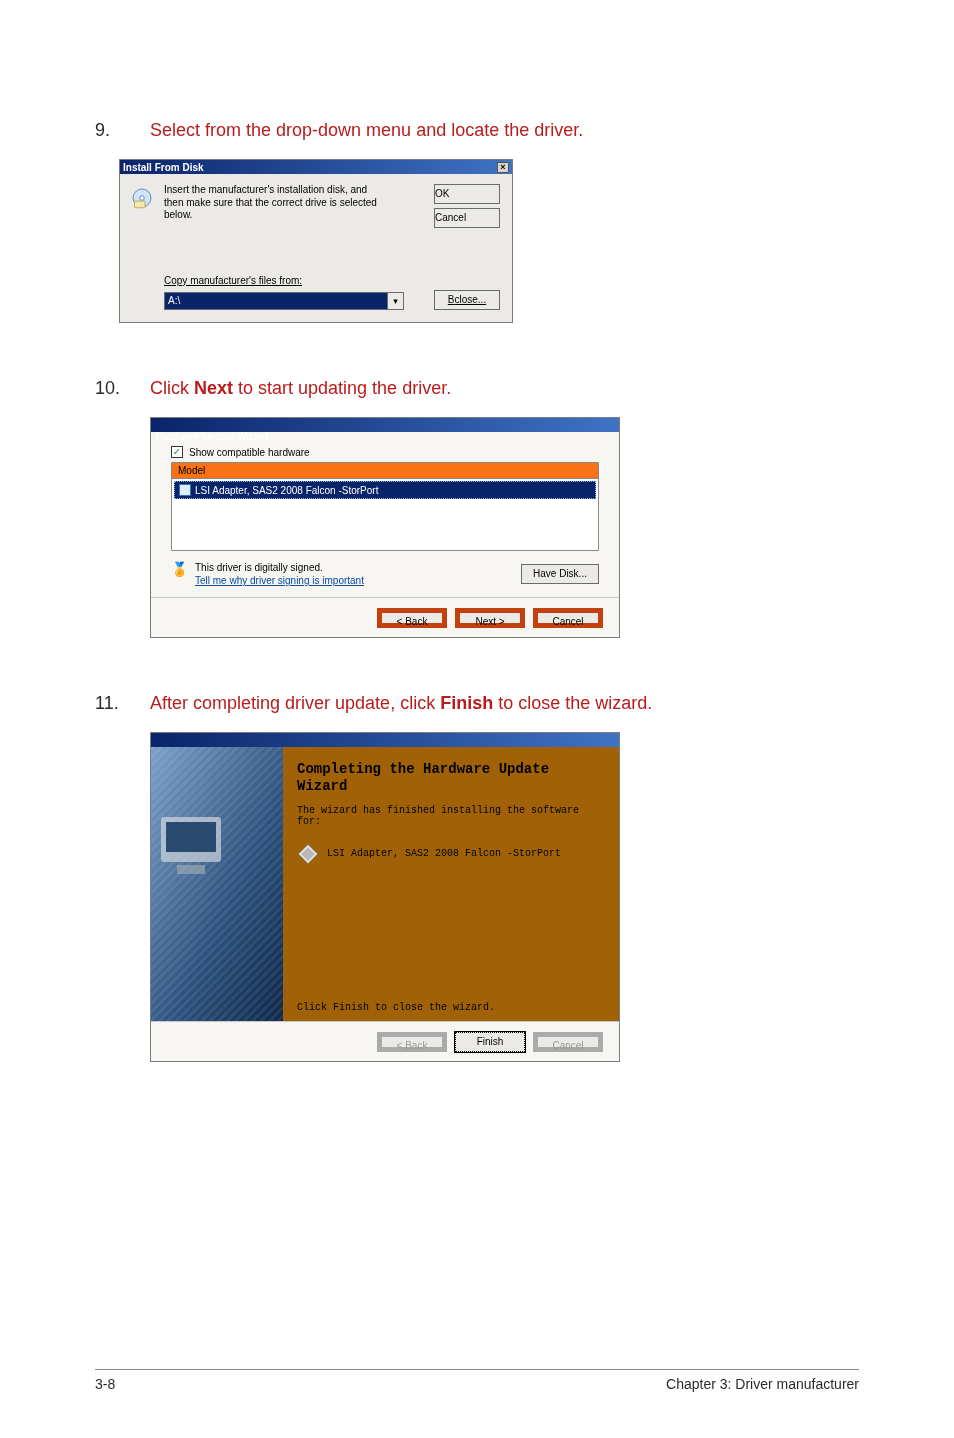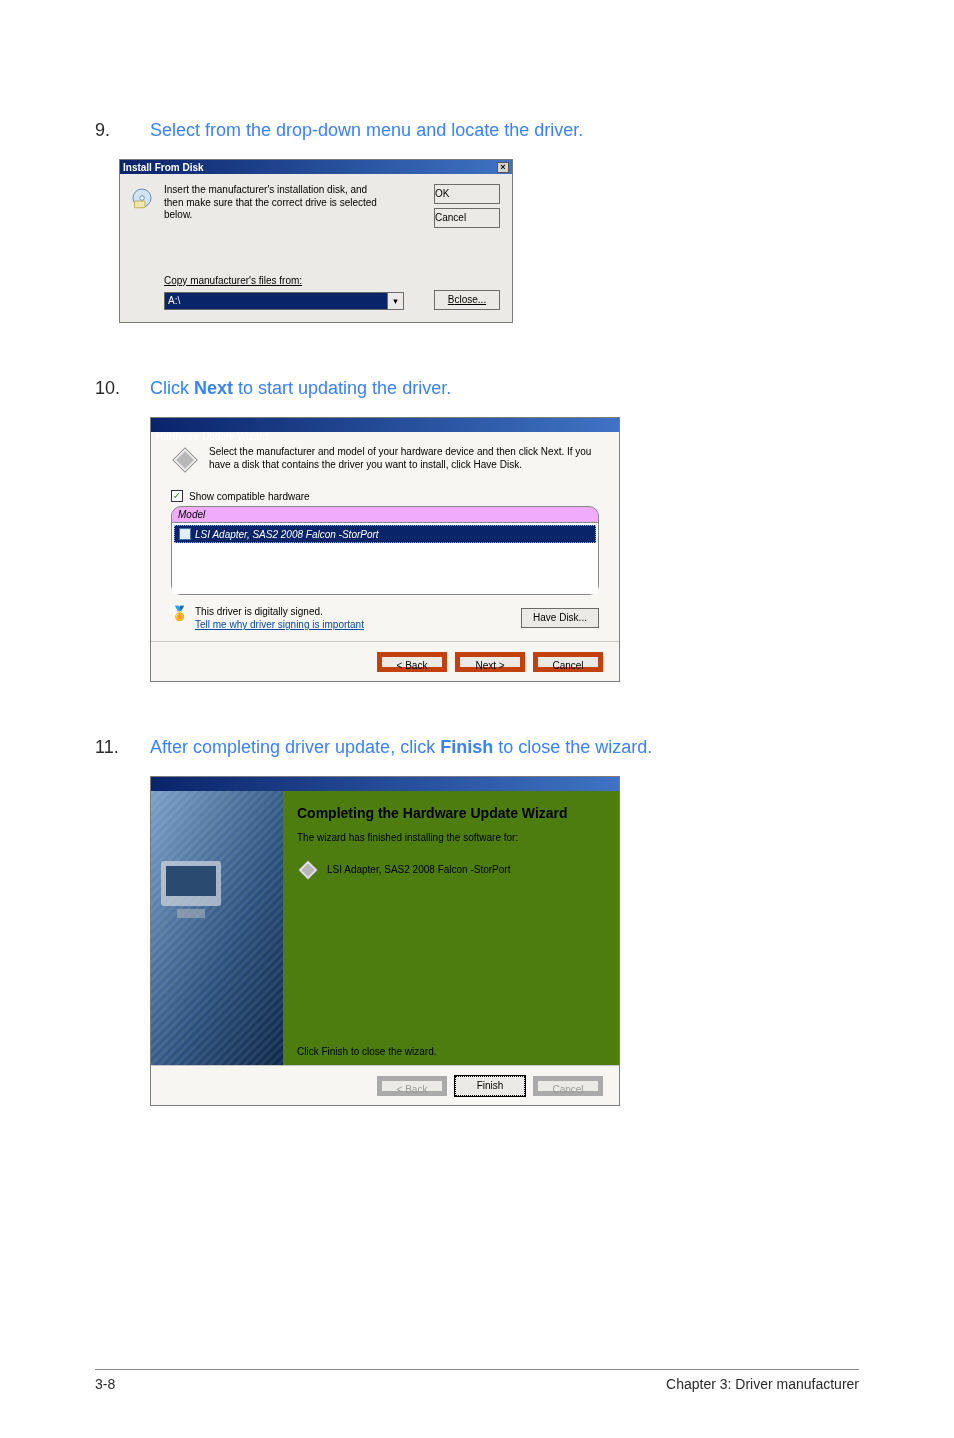--- a/index.html
+++ b/index.html
@@ -18,21 +18,21 @@
     display: flex;
     margin-bottom: 18px;
   }
   .step-num {
     width: 55px;
     font-size: 18px;
     color: #2a2a2a;
   }
   .step-text {
     font-size: 18px;
-    color: #3b82f6;
+    color: #b91c1c;
     flex: 1;
   }
   .step-text b { font-weight: bold; }
   .bigspace { height: 55px; }
 
   
   .dlg1 {
     width: 394px;
     height: 164px;
     margin-left: 24px;
@@ -192,24 +192,23 @@
     width: 12px; height: 12px;
     border: 1px solid #333;
     background: #fff;
     color: #2a8a2a;
     font-size: 10px;
     line-height: 10px;
     text-align: center;
   }
   .dlg2-listgrp {
     border: 1px solid #888;
-    border-radius: 10px;
-    background: #f0abfc;
+    border-radius: 1px;
+    background: #f97316;
     padding: 0;
-    font-style: italic;
   }
   .dlg2-list-label {
     font-size: 10px;
     padding: 2px 4px 2px 6px;
   }
   .dlg2-list {
     height: 72px;
     background: #fff;
     border-top: 1px solid #888;
     padding: 2px;
@@ -285,21 +284,22 @@
   
   .dlg3 {
     width: 470px;
     margin-left: 55px;
     background: #f7f6f2;
     border: 1px solid #7c7c7c;
   }
   .dlg3-main {
     display: flex;
     height: 274px;
-    background: #4d7c0f;
+    background: #a16207;
+    font-family: Liberation Mono, monospace;
   }
   .dlg3-sidebar {
     width: 132px;
     background: linear-gradient(135deg, #5c7fa6 0%, #1e3d63 60%, #0a2244 100%);
     position: relative;
     overflow: hidden;
   }
   .dlg3-sidebar svg { display:block; }
   .dlg3-content {
     flex: 1;
@@ -389,27 +389,20 @@
   <div class="bigspace"></div>
 
   <div class="step">
     <div class="step-num">10.</div>
     <div class="step-text"><span>Click </span><b>Next</b><span> to start updating the driver.</span></div>
   </div>
 
   <div class="dlg2">
     <div class="dlg2-titlebar">Hardware Update Wizard</div>
     <div class="dlg2-body">
-      <div class="dlg2-instr">
-        <svg class="diamond-icon" viewBox="0 0 32 32">
-          <polygon points="16,2 30,16 16,30 2,16" fill="#e8e8e8" stroke="#666"></polygon>
-          <polygon points="16,6 26,16 16,26 6,16" fill="#b8b8b8"></polygon>
-        </svg>
-        <div class="dlg2-instr-text">Select the manufacturer and model of your hardware device and then click Next. If you have a disk that contains the driver you want to install, click Have Disk.</div>
-      </div>
       <div class="dlg2-check">
         <div class="chkbox">✓</div>
         <span>Show compatible hardware</span>
       </div>
       <div class="dlg2-listgrp">
         <div class="dlg2-list-label">Model</div>
         <div class="dlg2-list">
           <div class="dlg2-list-item">
             <div class="mini-icon"></div>
             <span>LSI Adapter, SAS2 2008 Falcon -StorPort</span>

